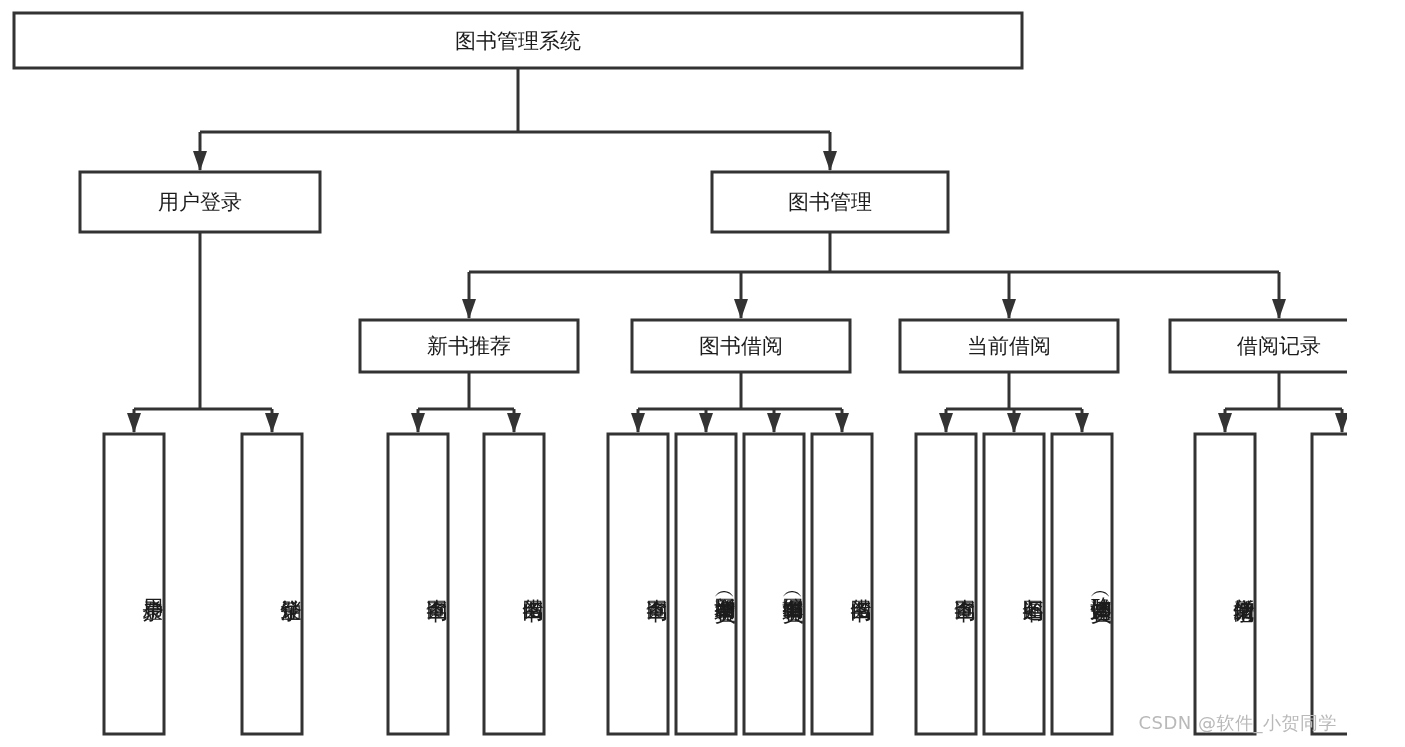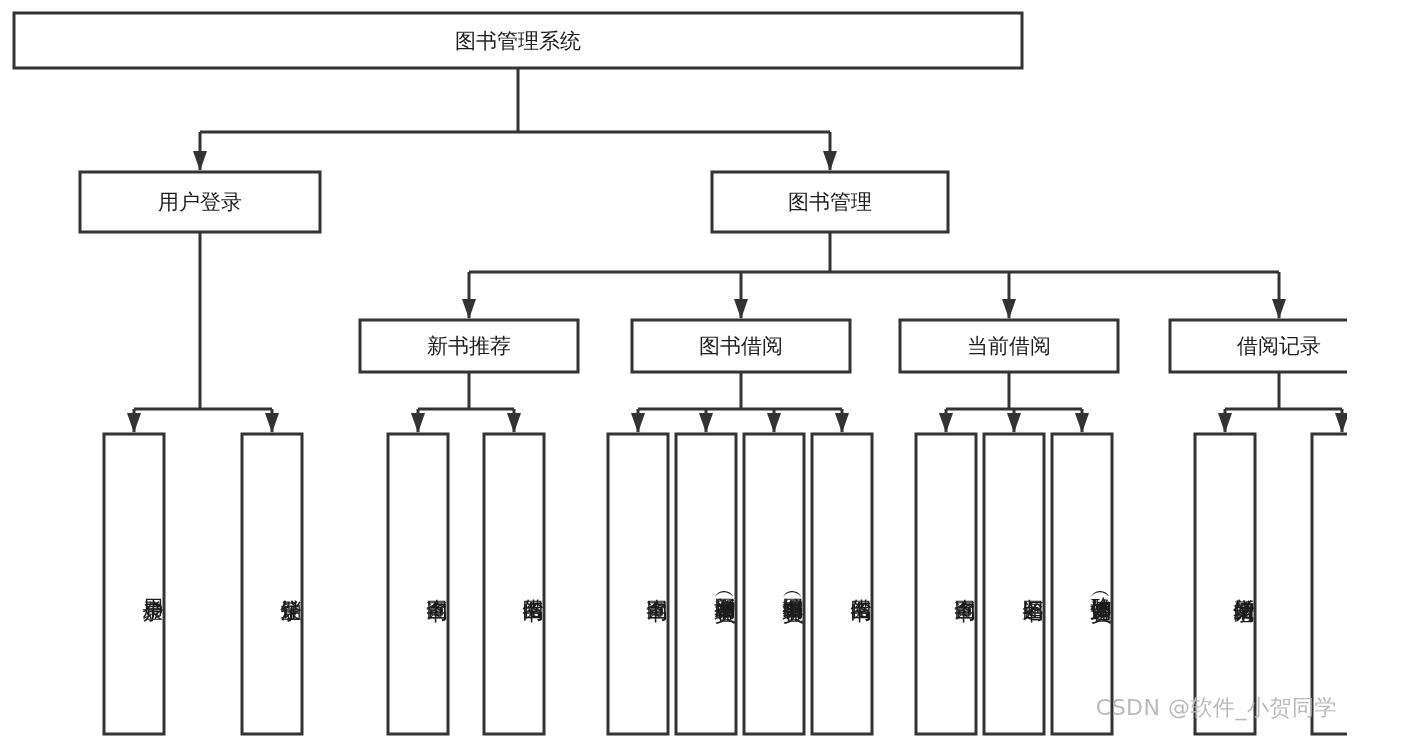--- a/index.html
+++ b/index.html
@@ -61,23 +61,23 @@
     color: #1c1c1c;
     writing-mode: vertical-rl;
     text-orientation: upright;
     letter-spacing: 1px;
     pointer-events: none;
     box-sizing: border-box;
   }
   .watermark {
     position: absolute;
     right: 10px;
-    bottom: 24px;
+    bottom: 12px;
     font-family: "DejaVu Sans", "Liberation Sans", sans-serif;
-    font-size: 22px;
+    font-size: 18px;
     color: #b9b9b9;
     letter-spacing: 0.5px;
     user-select: none;
   }
 </style>
 </head>
 <body>
 
 <div id="diagram-root">
 

